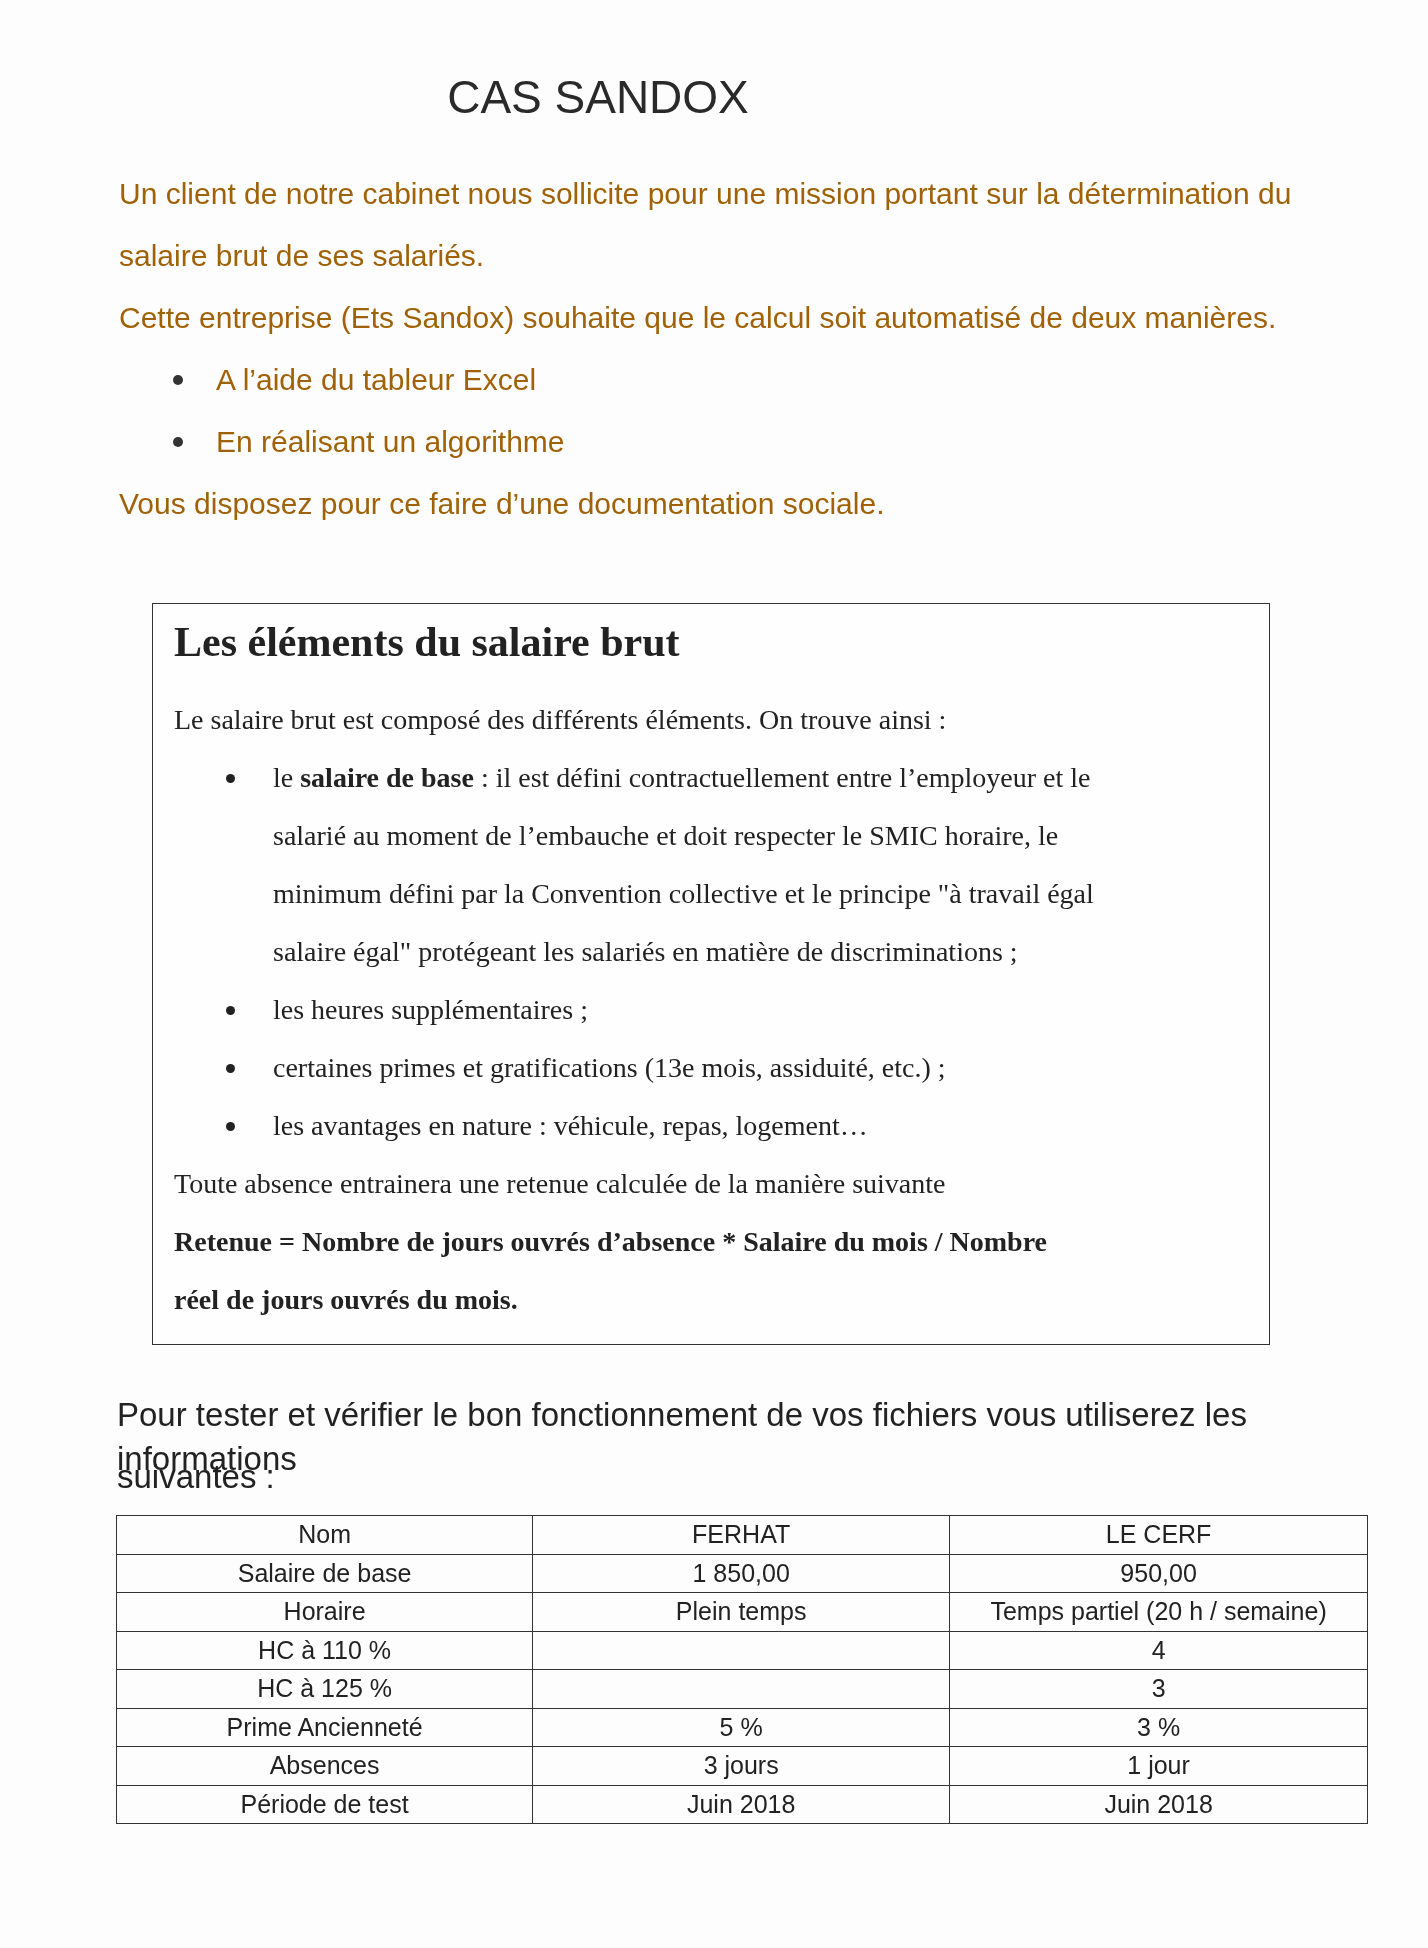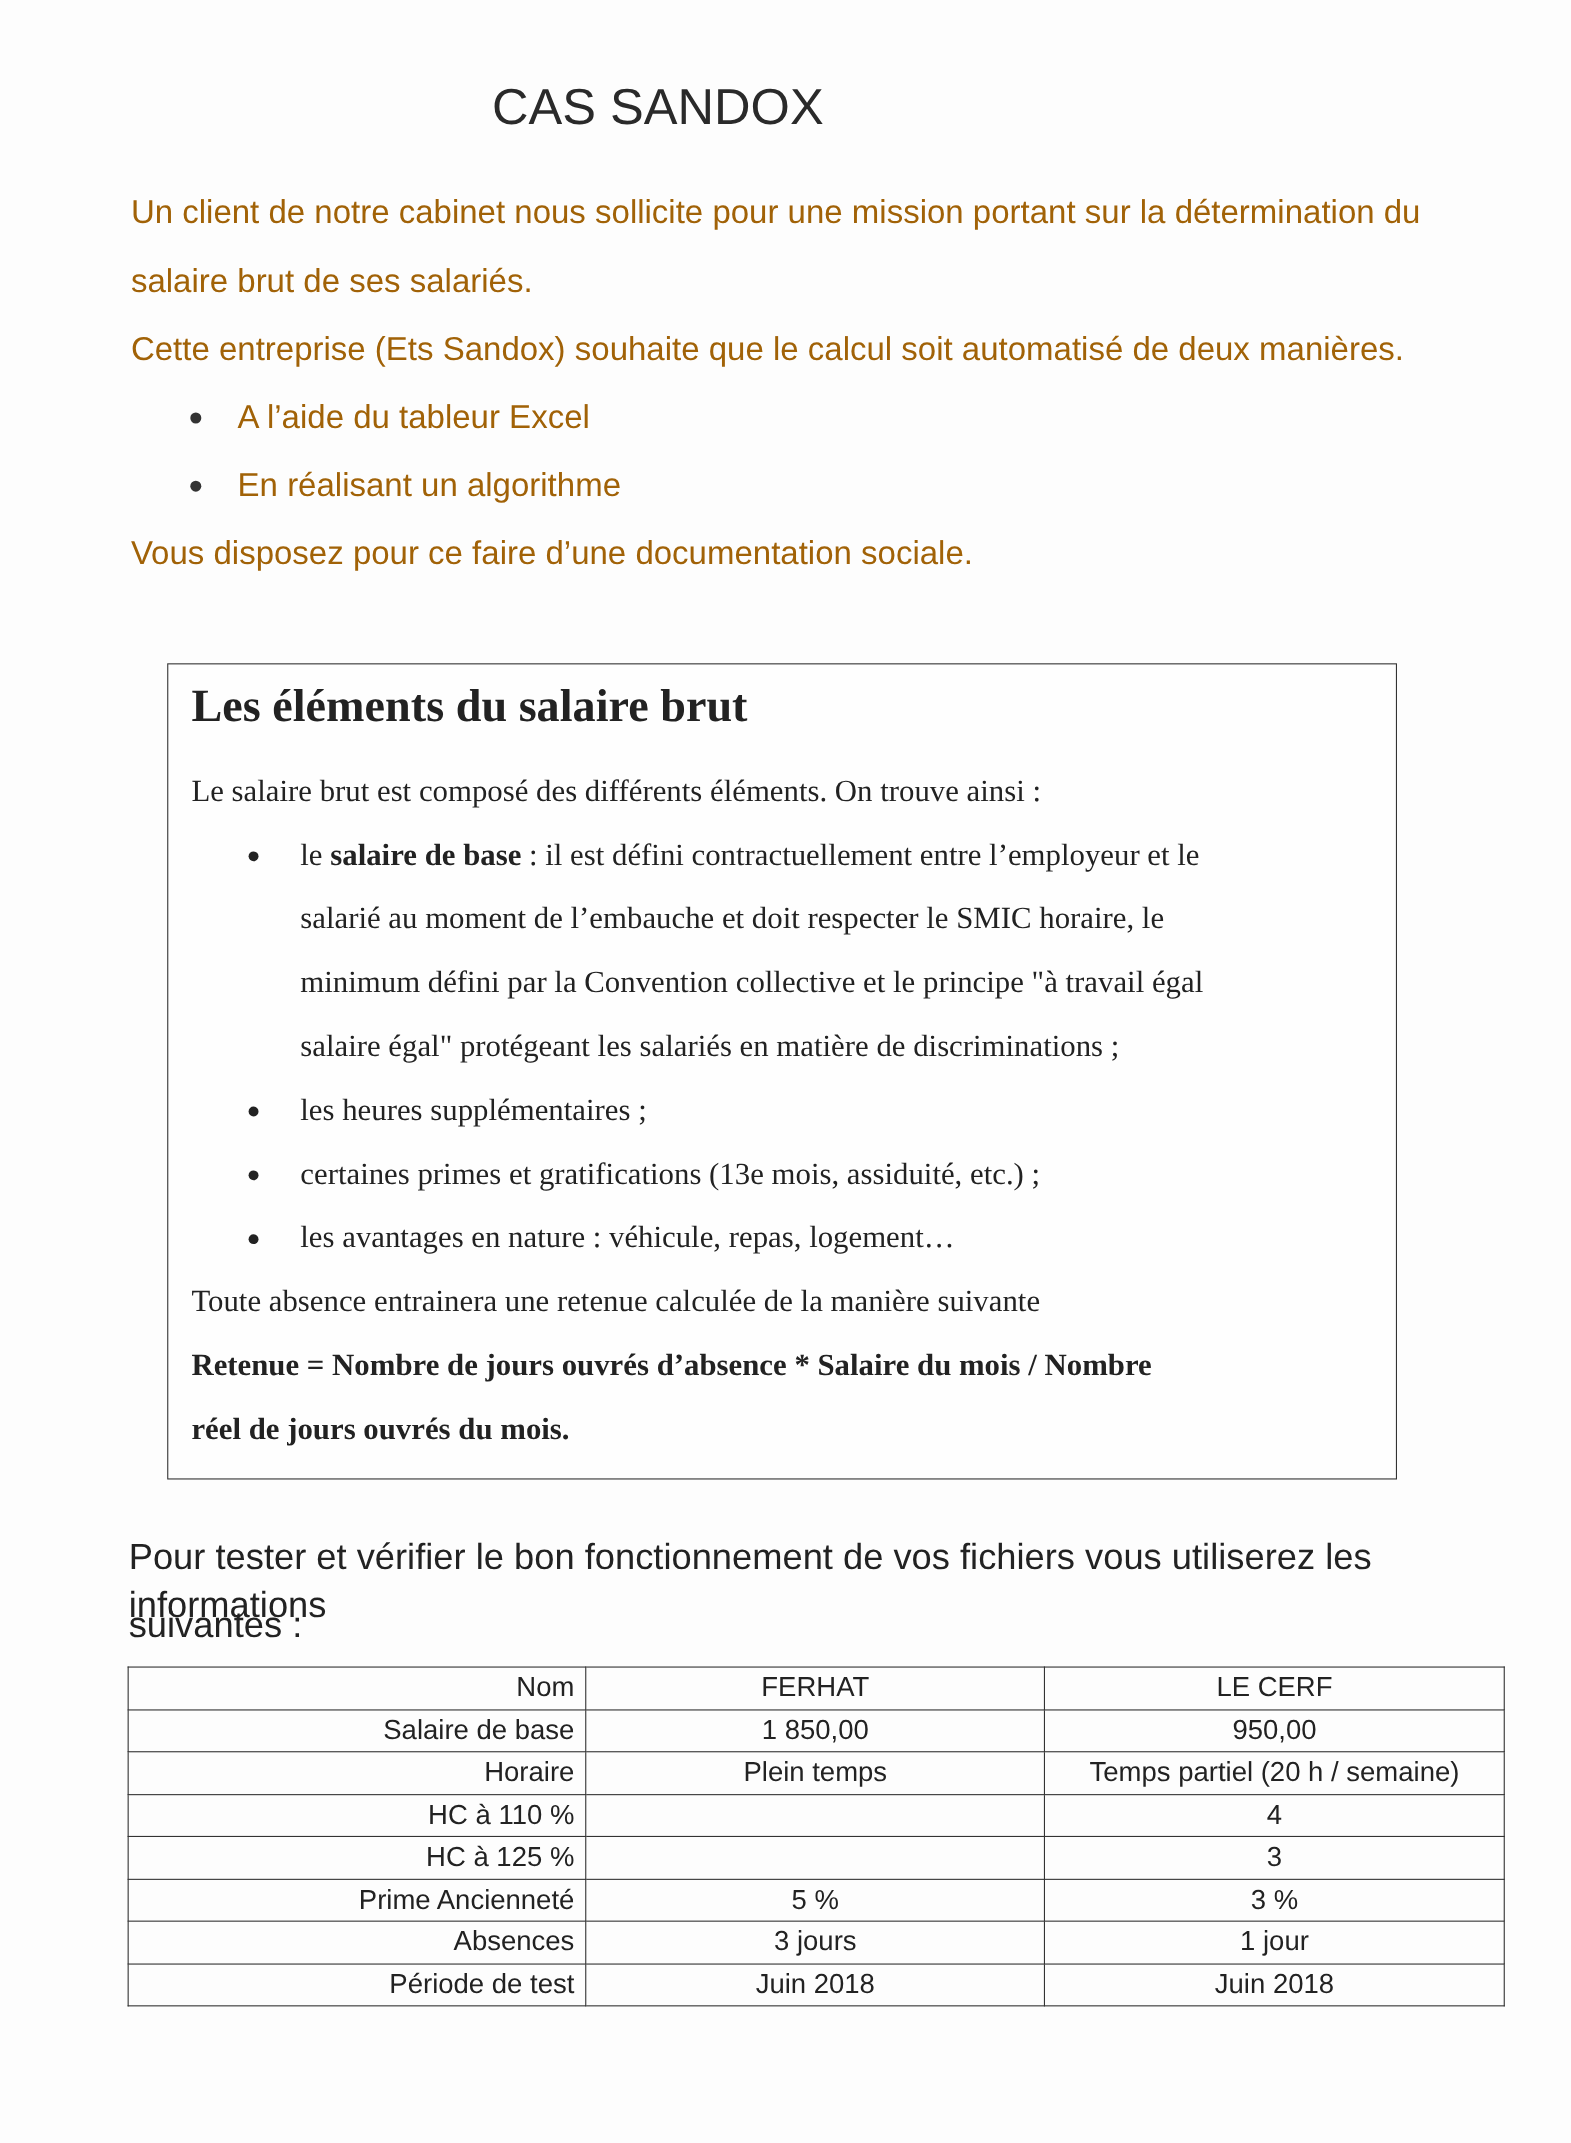--- a/index.html
+++ b/index.html
@@ -34,21 +34,21 @@
     .outro { position: absolute; left: 117px; top: 1393px; width: 1260px; font-size: 33px; color: #222; }
     .outro .line { height: 62px; line-height: 44px; }
 
     table.data {
       position: absolute; left: 116px; top: 1515px; width: 1252px;
       border-collapse: collapse; font-size: 25px; color: #222;
     }
     table.data td {
       border: 1.5px solid #333; height: 37.5px; padding: 0 10px; line-height: 37px;
     }
-    table.data td.c1 { width: 396px; text-align: right; margin-top: 48px; }
+    table.data td.c1 { width: 396px; text-align: center; margin-top: 48px; }
     table.data td.c2 { width: 397px; text-align: center; }
     table.data td.c3 { width: 397px; text-align: center; white-space: nowrap; }
   </style>
 </head>
 <body>
 
 <div class="title sans">CAS SANDOX</div>
 
 <div class="intro sans">
   <div class="line">Un client de notre cabinet nous sollicite pour une mission portant sur la détermination du</div>

